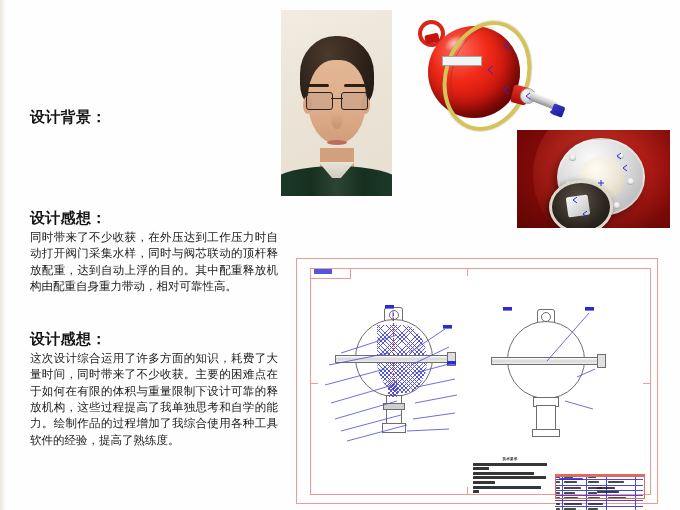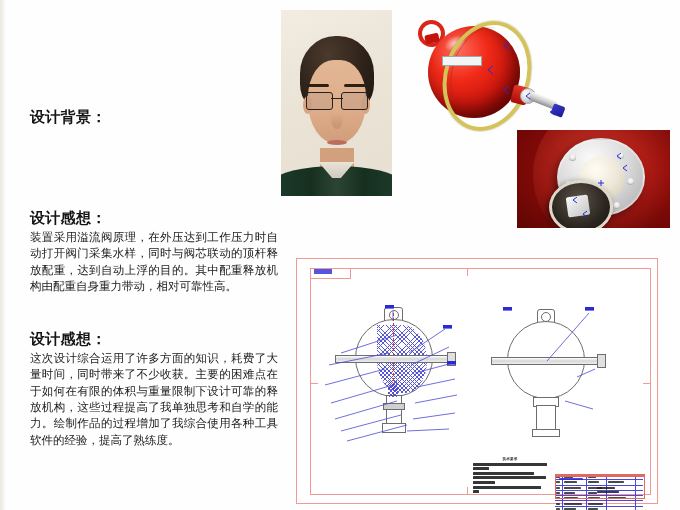--- a/index.html
+++ b/index.html
@@ -233,21 +233,21 @@
 
   <div class="edge-fade"></div>
 
 
   <div class="section" id="sec-bg">
     <div class="sec-head">设计背景：</div>
   </div>
 
   <div class="section" id="sec-pr">
     <div class="sec-head">设计感想：</div>
-    <div class="sec-body">装置采用溢流阀原理，在外压达到工作压力时自动打开阀门采集水样，同时与阀芯联动的顶杆释放配重，达到自动上浮的目的。其中配重释放机构由配重自身重力带动，相对可靠性高。</div>
+    <div class="sec-body">同时带来了不少收获，在外压达到工作压力时自动打开阀门采集水样，同时与阀芯联动的顶杆释放配重，达到自动上浮的目的。其中配重释放机构由配重自身重力带动，相对可靠性高。</div>
   </div>
 
   <div class="section" id="sec-th">
     <div class="sec-head">设计感想：</div>
     <div class="sec-body">这次设计综合运用了许多方面的知识，耗费了大量时间，同时带来了不少收获。主要的困难点在于如何在有限的体积与重量限制下设计可靠的释放机构，这些过程提高了我单独思考和自学的能力。绘制作品的过程增加了我综合使用各种工具软件的经验，提高了熟练度。</div>
   </div>
 
   <div class="photo">
     <div class="ph-hair"></div>
     <div class="ph-face"></div>

